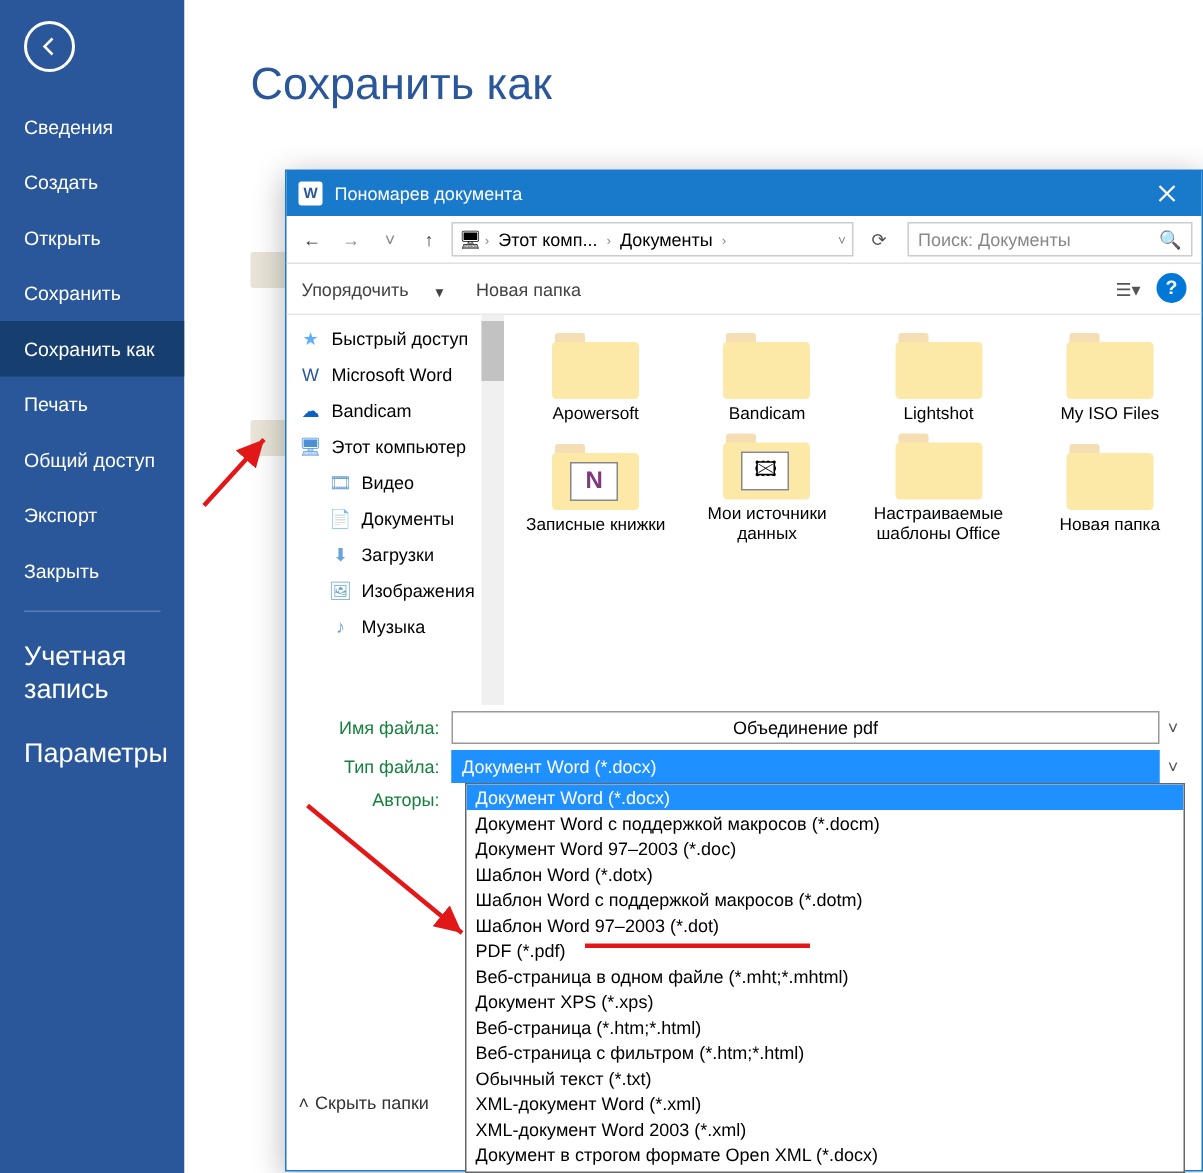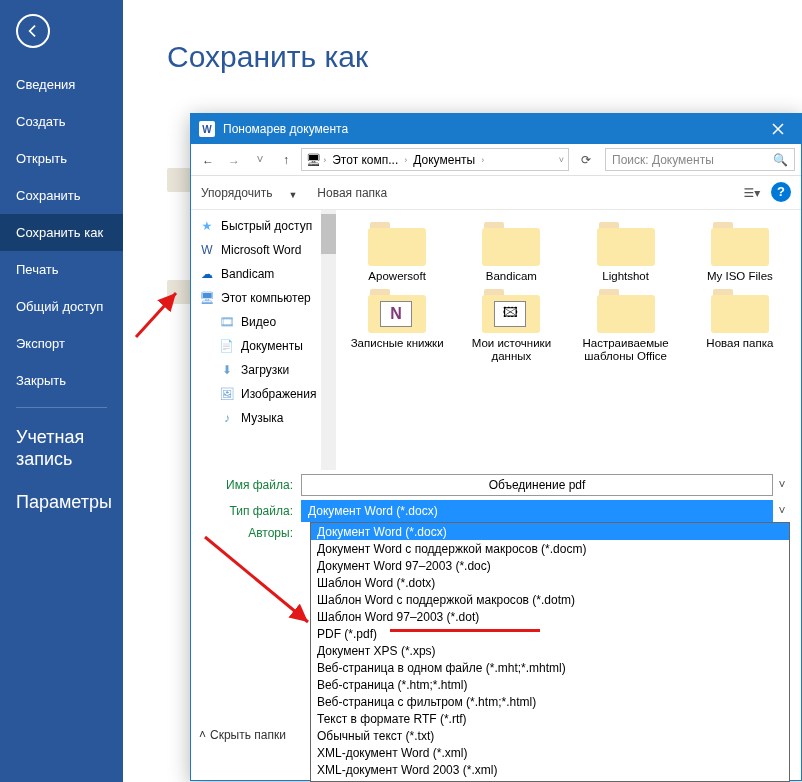--- a/index.html
+++ b/index.html
@@ -45,21 +45,21 @@
 
   .dlg-body { display: flex; height: 260px; position: relative; }
   .tree { width: 145px; border-right: 1px solid #e8e8e8; font-size: 12px; overflow: hidden; padding: 4px 0; }
   .tree-item { display: flex; align-items: center; gap: 6px; padding: 4px 8px; cursor: pointer; white-space: nowrap; }
   .tree-item.sub { padding-left: 28px; }
   .tree-icon { width: 16px; height: 16px; display: flex; align-items: center; justify-content: center; flex-shrink: 0; }
   .tree-scroll { position: absolute; left: 130px; top: 0; width: 15px; height: 260px; background: #f0f0f0; }
   .tree-thumb { background: #c2c2c2; width: 100%; height: 40px; margin-top: 4px; }
 
   .folder-grid { flex: 1; padding: 10px 8px; display: grid; grid-template-columns: repeat(4, 1fr); gap: 4px 8px; font-size: 11.5px; text-align: center; align-content: start; }
-  .folder-item { display: flex; flex-direction: column; align-items: center; gap: 4px; cursor: pointer; }
+  .folder-item { display: flex; flex-direction: column; align-items: center; gap: 4px; cursor: pointer; justify-content: center; }
   .folder-icon { width: 58px; height: 46px; position: relative; }
   .folder-icon::before { content: ""; position: absolute; left: 2px; top: 2px; width: 20px; height: 8px; background: #f5deb3; border-radius: 2px 2px 0 0; }
   .folder-icon::after { content: ""; position: absolute; left: 0; top: 8px; right: 0; bottom: 0; background: #fce9a7; border-radius: 3px; }
   .folder-label { line-height: 1.15; max-width: 100px; }
   .fold-overlay { position: absolute; left: 12px; top: 14px; width: 32px; height: 26px; z-index: 2; display: flex; align-items: center; justify-content: center; }
 
   .field-row { display: flex; align-items: center; font-size: 12px; margin: 4px 10px 4px 0; }
   .field-label { width: 110px; text-align: right; padding-right: 8px; color: #15803d; }
   .field-input { flex: 1; border: 1px solid #999; height: 22px; padding: 0 6px; font-size: 12px; display: flex; align-items: center; }
   .field-input.dropdown { background: #1e90ff; color: #fff; border-color: #1e90ff; }
@@ -266,25 +266,24 @@
 </div>
 
 <div class="dropdown-list" id="ddlist">
     <div class="dd-item selected">Документ Word (*.docx)</div>
     <div class="dd-item">Документ Word с поддержкой макросов (*.docm)</div>
     <div class="dd-item">Документ Word 97–2003 (*.doc)</div>
     <div class="dd-item">Шаблон Word (*.dotx)</div>
     <div class="dd-item">Шаблон Word с поддержкой макросов (*.dotm)</div>
     <div class="dd-item">Шаблон Word 97–2003 (*.dot)</div>
     <div class="dd-item">PDF (*.pdf)</div>
+    <div class="dd-item">Веб-страница в одном файле (*.mht;*.mhtml)</div>
     <div class="dd-item">Документ XPS (*.xps)</div>
-    <div class="dd-item">Веб-страница в одном файле (*.mht;*.mhtml)</div>
     <div class="dd-item">Веб-страница (*.htm;*.html)</div>
     <div class="dd-item">Веб-страница с фильтром (*.htm;*.html)</div>
-    <div class="dd-item">Текст в формате RTF (*.rtf)</div>
     <div class="dd-item">Обычный текст (*.txt)</div>
     <div class="dd-item">XML-документ Word (*.xml)</div>
     <div class="dd-item">XML-документ Word 2003 (*.xml)</div>
     <div class="dd-item">Документ в строгом формате Open XML (*.docx)</div>
   </div>
 
 <svg class="arrow1" width="60" height="60">
   <defs>
       <marker id="ah1" markerWidth="8" markerHeight="8" refX="6" refY="3" orient="auto">
         <path d="M0,0 L6,3 L0,6 Z" fill="#e21818"></path>

